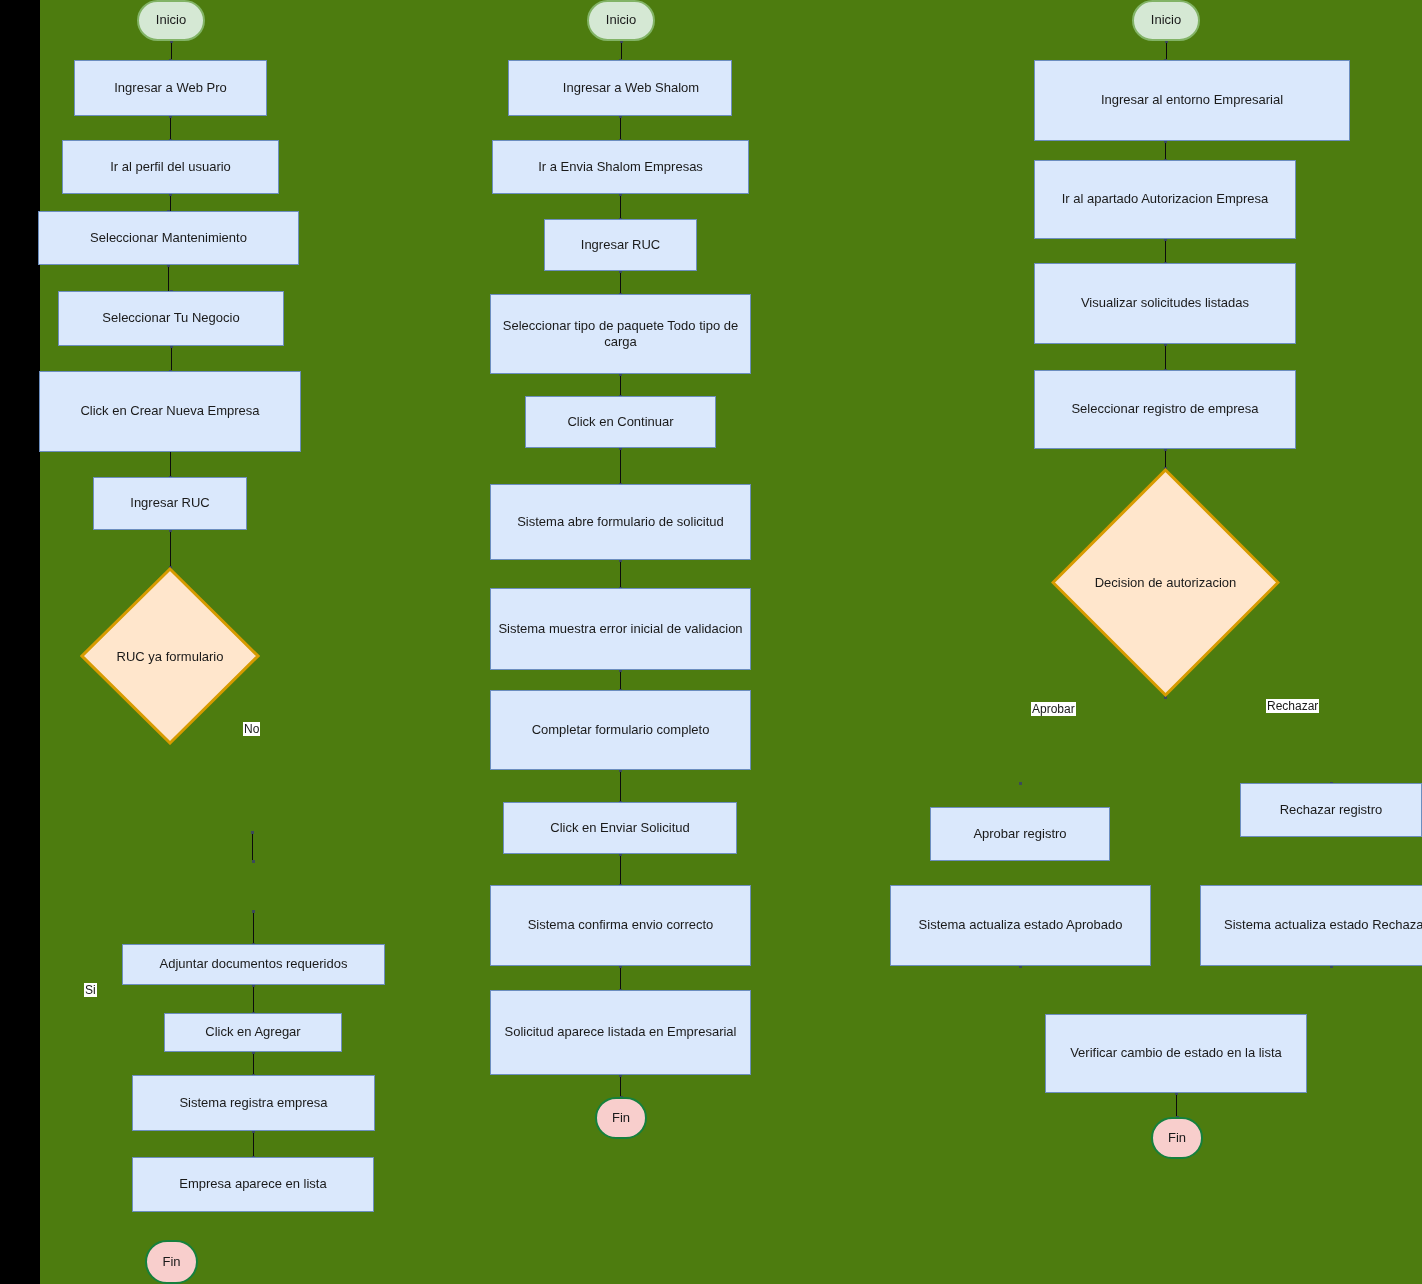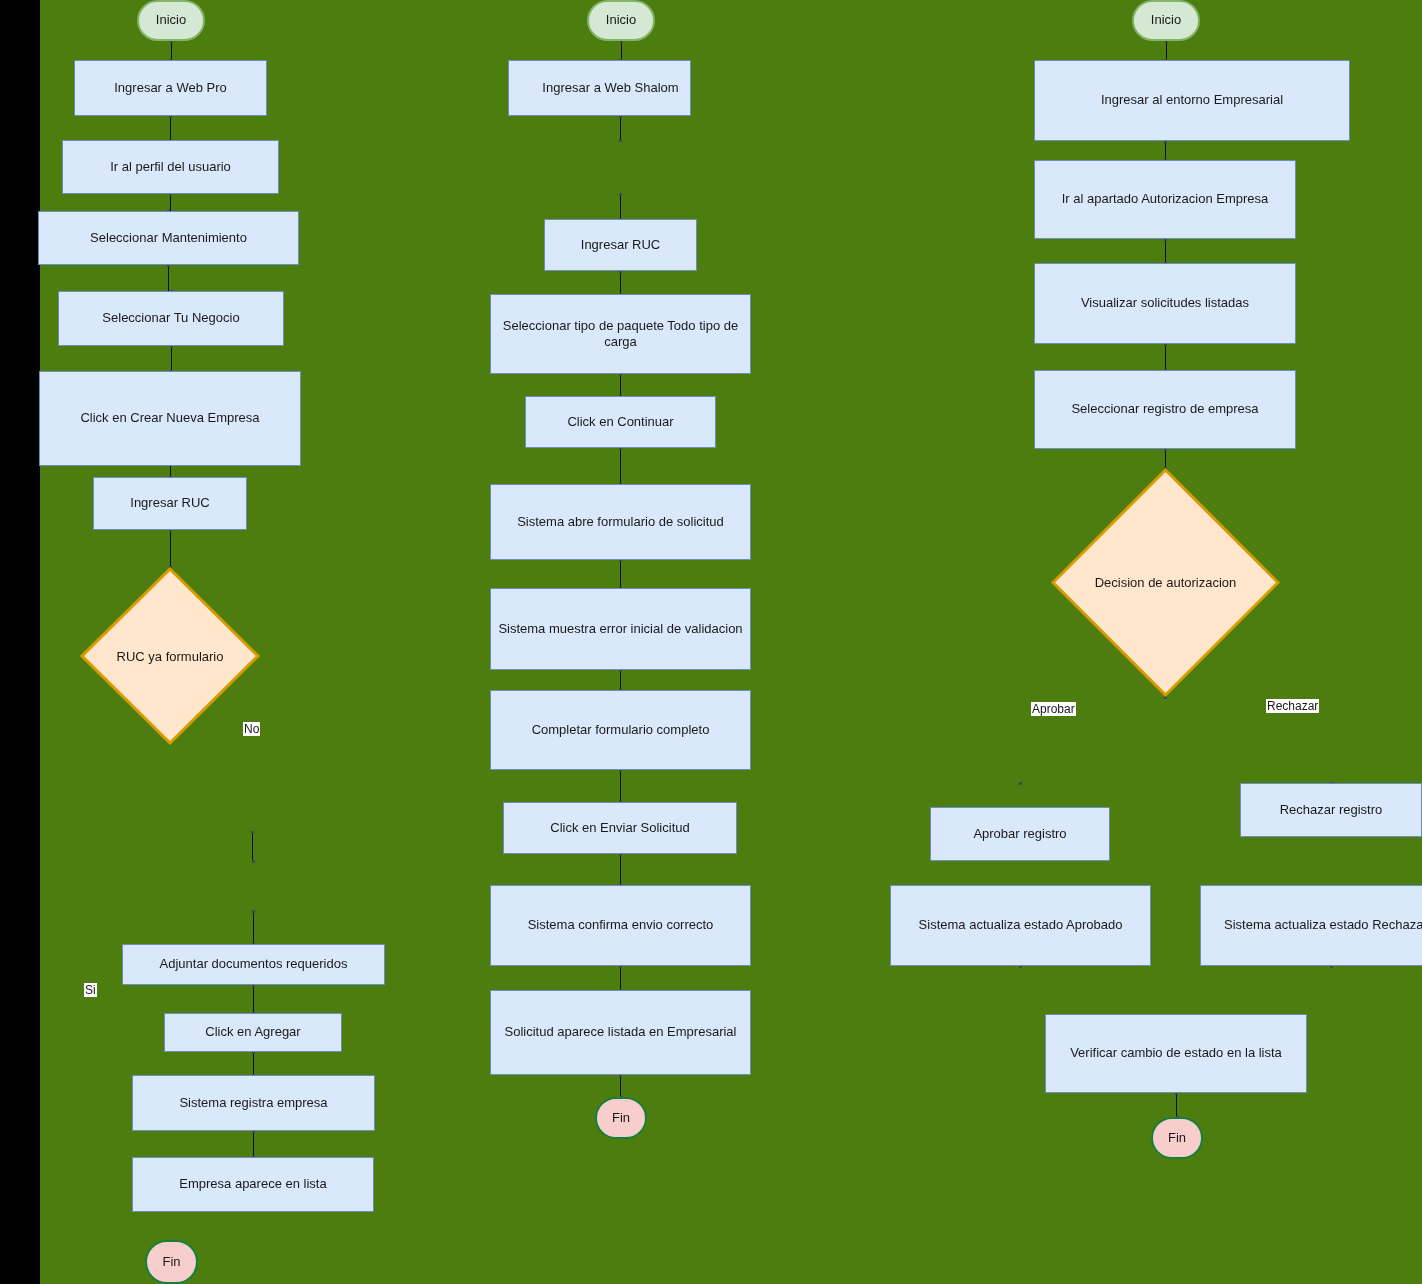--- a/index.html
+++ b/index.html
@@ -126,21 +126,21 @@
     <div class="tick" style="left: 211.5px; top: 1050.5px;"></div>
     <div class="tick" style="left: 212px; top: 1073.5px;"></div>
     <div class="connector" style="left: 213px; top: 1131px; width: 1px; height: 26px;"></div>
     <div class="tick" style="left: 212px; top: 1129.5px;"></div>
     <div class="tick" style="left: 211.5px; top: 1155.5px;"></div>
     <div class="node terminator" style="left: 97px; top: 0px; width: 68px; height: 41px;">Inicio</div>
     <div class="node process" style="left: 34px; top: 60px; width: 193px; height: 56px;">Ingresar a Web Pro</div>
     <div class="node process" style="left: 22px; top: 140px; width: 217px; height: 54px;">Ir al perfil del usuario</div>
     <div class="node process" style="left: -2px; top: 211px; width: 261px; height: 54px;">Seleccionar Mantenimiento</div>
     <div class="node process" style="left: 18px; top: 291px; width: 226px; height: 55px;">Seleccionar Tu Negocio</div>
-    <div class="node process" style="left: -1px; top: 371px; width: 262px; height: 95px;">Click en Crear Nueva Empresa</div>
+    <div class="node process" style="left: -1px; top: 371px; width: 262px; height: 81px;">Click en Crear Nueva Empresa</div>
     <div class="node process" style="left: 53px; top: 477px; width: 154px; height: 53px;">Ingresar RUC</div>
     <div class="decision-wrap" style="left: 40px; top: 567px; width: 180px; height: 178px;">
       <svg width="180" height="178" viewBox="0 0 180 178">
         <polygon points="90,2 178,89 90,176 2,89" fill="#ffe6cc" stroke="#d79b00" stroke-width="3"></polygon>
       </svg>
       <div class="decision-label">RUC ya formulario</div>
     </div>
     <div class="node process" style="left: 82px; top: 944px; width: 263px; height: 41px;">Adjuntar documentos requeridos</div>
     <div class="node process" style="left: 124px; top: 1013px; width: 178px; height: 39px;">Click en Agregar</div>
     <div class="node process" style="left: 92px; top: 1075px; width: 243px; height: 56px;">Sistema registra empresa</div>
@@ -178,21 +178,22 @@
     <div class="connector" style="left: 579.5px; top: 854px; width: 1px; height: 31px;"></div>
     <div class="tick" style="left: 578.5px; top: 852.5px;"></div>
     <div class="tick" style="left: 579px; top: 883.5px;"></div>
     <div class="connector" style="left: 580px; top: 966px; width: 1px; height: 24px;"></div>
     <div class="tick" style="left: 579px; top: 964.5px;"></div>
     <div class="tick" style="left: 579px; top: 988.5px;"></div>
     <div class="connector" style="left: 580px; top: 1075px; width: 1px; height: 22px;"></div>
     <div class="tick" style="left: 579px; top: 1073.5px;"></div>
     <div class="tick" style="left: 579.5px; top: 1095.5px;"></div>
     <div class="node terminator" style="left: 547px; top: 0px; width: 68px; height: 41px;">Inicio</div>
-    <div class="node process" style="left: 468px; top: 60px; width: 183px; height: 56px; padding-left: 28px;">Ingresar a Web Shalom</div>
+    <div class="node process" style="left: 468px; top: 60px; width: 224px; height: 56px; padding-left: 28px;">Ingresar a Web Shalom</div>
+    <div class="node process" style="left: 452px; top: 140px; width: 257px; height: 54px;">Ir a Envia Shalom Empresas</div>
     <div class="node process" style="left: 504px; top: 219px; width: 153px; height: 52px;">Ingresar RUC</div>
     <div class="node process" style="left: 450px; top: 294px; width: 261px; height: 80px;">Seleccionar tipo de paquete Todo tipo de carga</div>
     <div class="node process" style="left: 485px; top: 396px; width: 191px; height: 52px;">Click en Continuar</div>
     <div class="node process" style="left: 450px; top: 484px; width: 261px; height: 76px;">Sistema abre formulario de solicitud</div>
     <div class="node process" style="left: 450px; top: 588px; width: 261px; height: 82px;">Sistema muestra error inicial de validacion</div>
     <div class="node process" style="left: 450px; top: 690px; width: 261px; height: 80px;">Completar formulario completo</div>
     <div class="node process" style="left: 463px; top: 802px; width: 234px; height: 52px;">Click en Enviar Solicitud</div>
     <div class="node process" style="left: 450px; top: 885px; width: 261px; height: 81px;">Sistema confirma envio correcto</div>
     <div class="node process" style="left: 450px; top: 990px; width: 261px; height: 85px;">Solicitud aparece listada en Empresarial</div>
     <div class="node terminator end" style="left: 555px; top: 1097px; width: 52px; height: 42px;">Fin</div>

